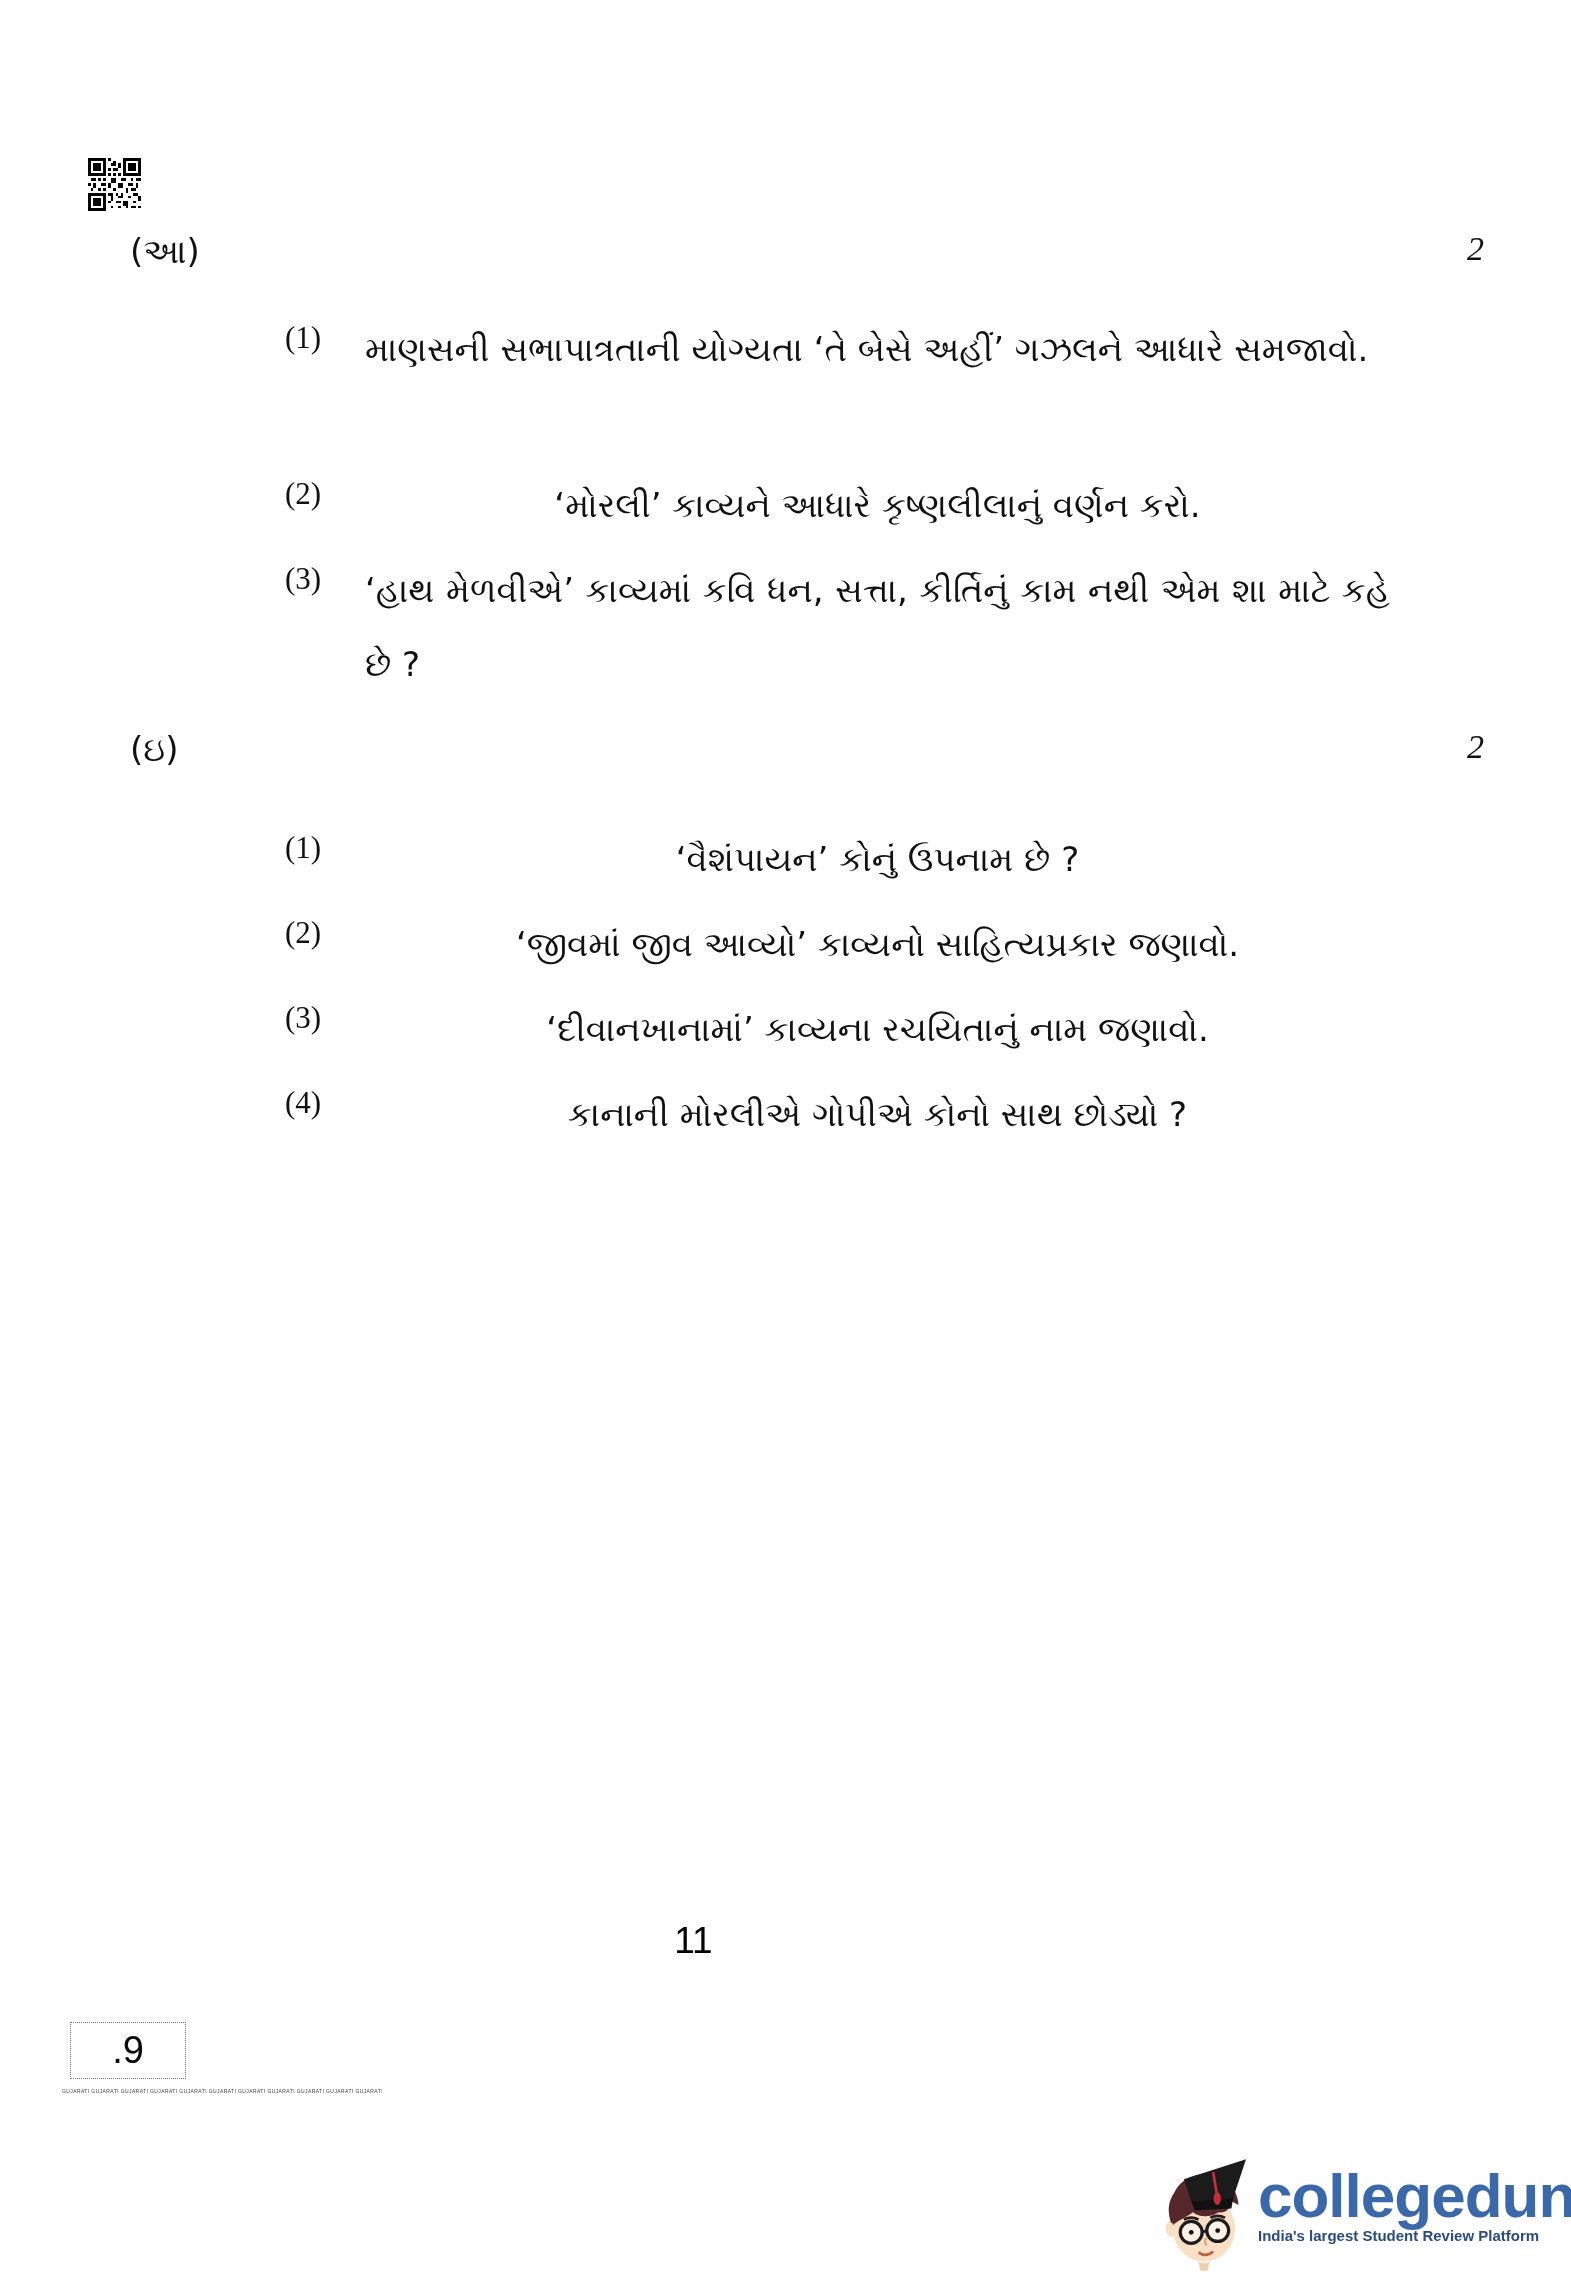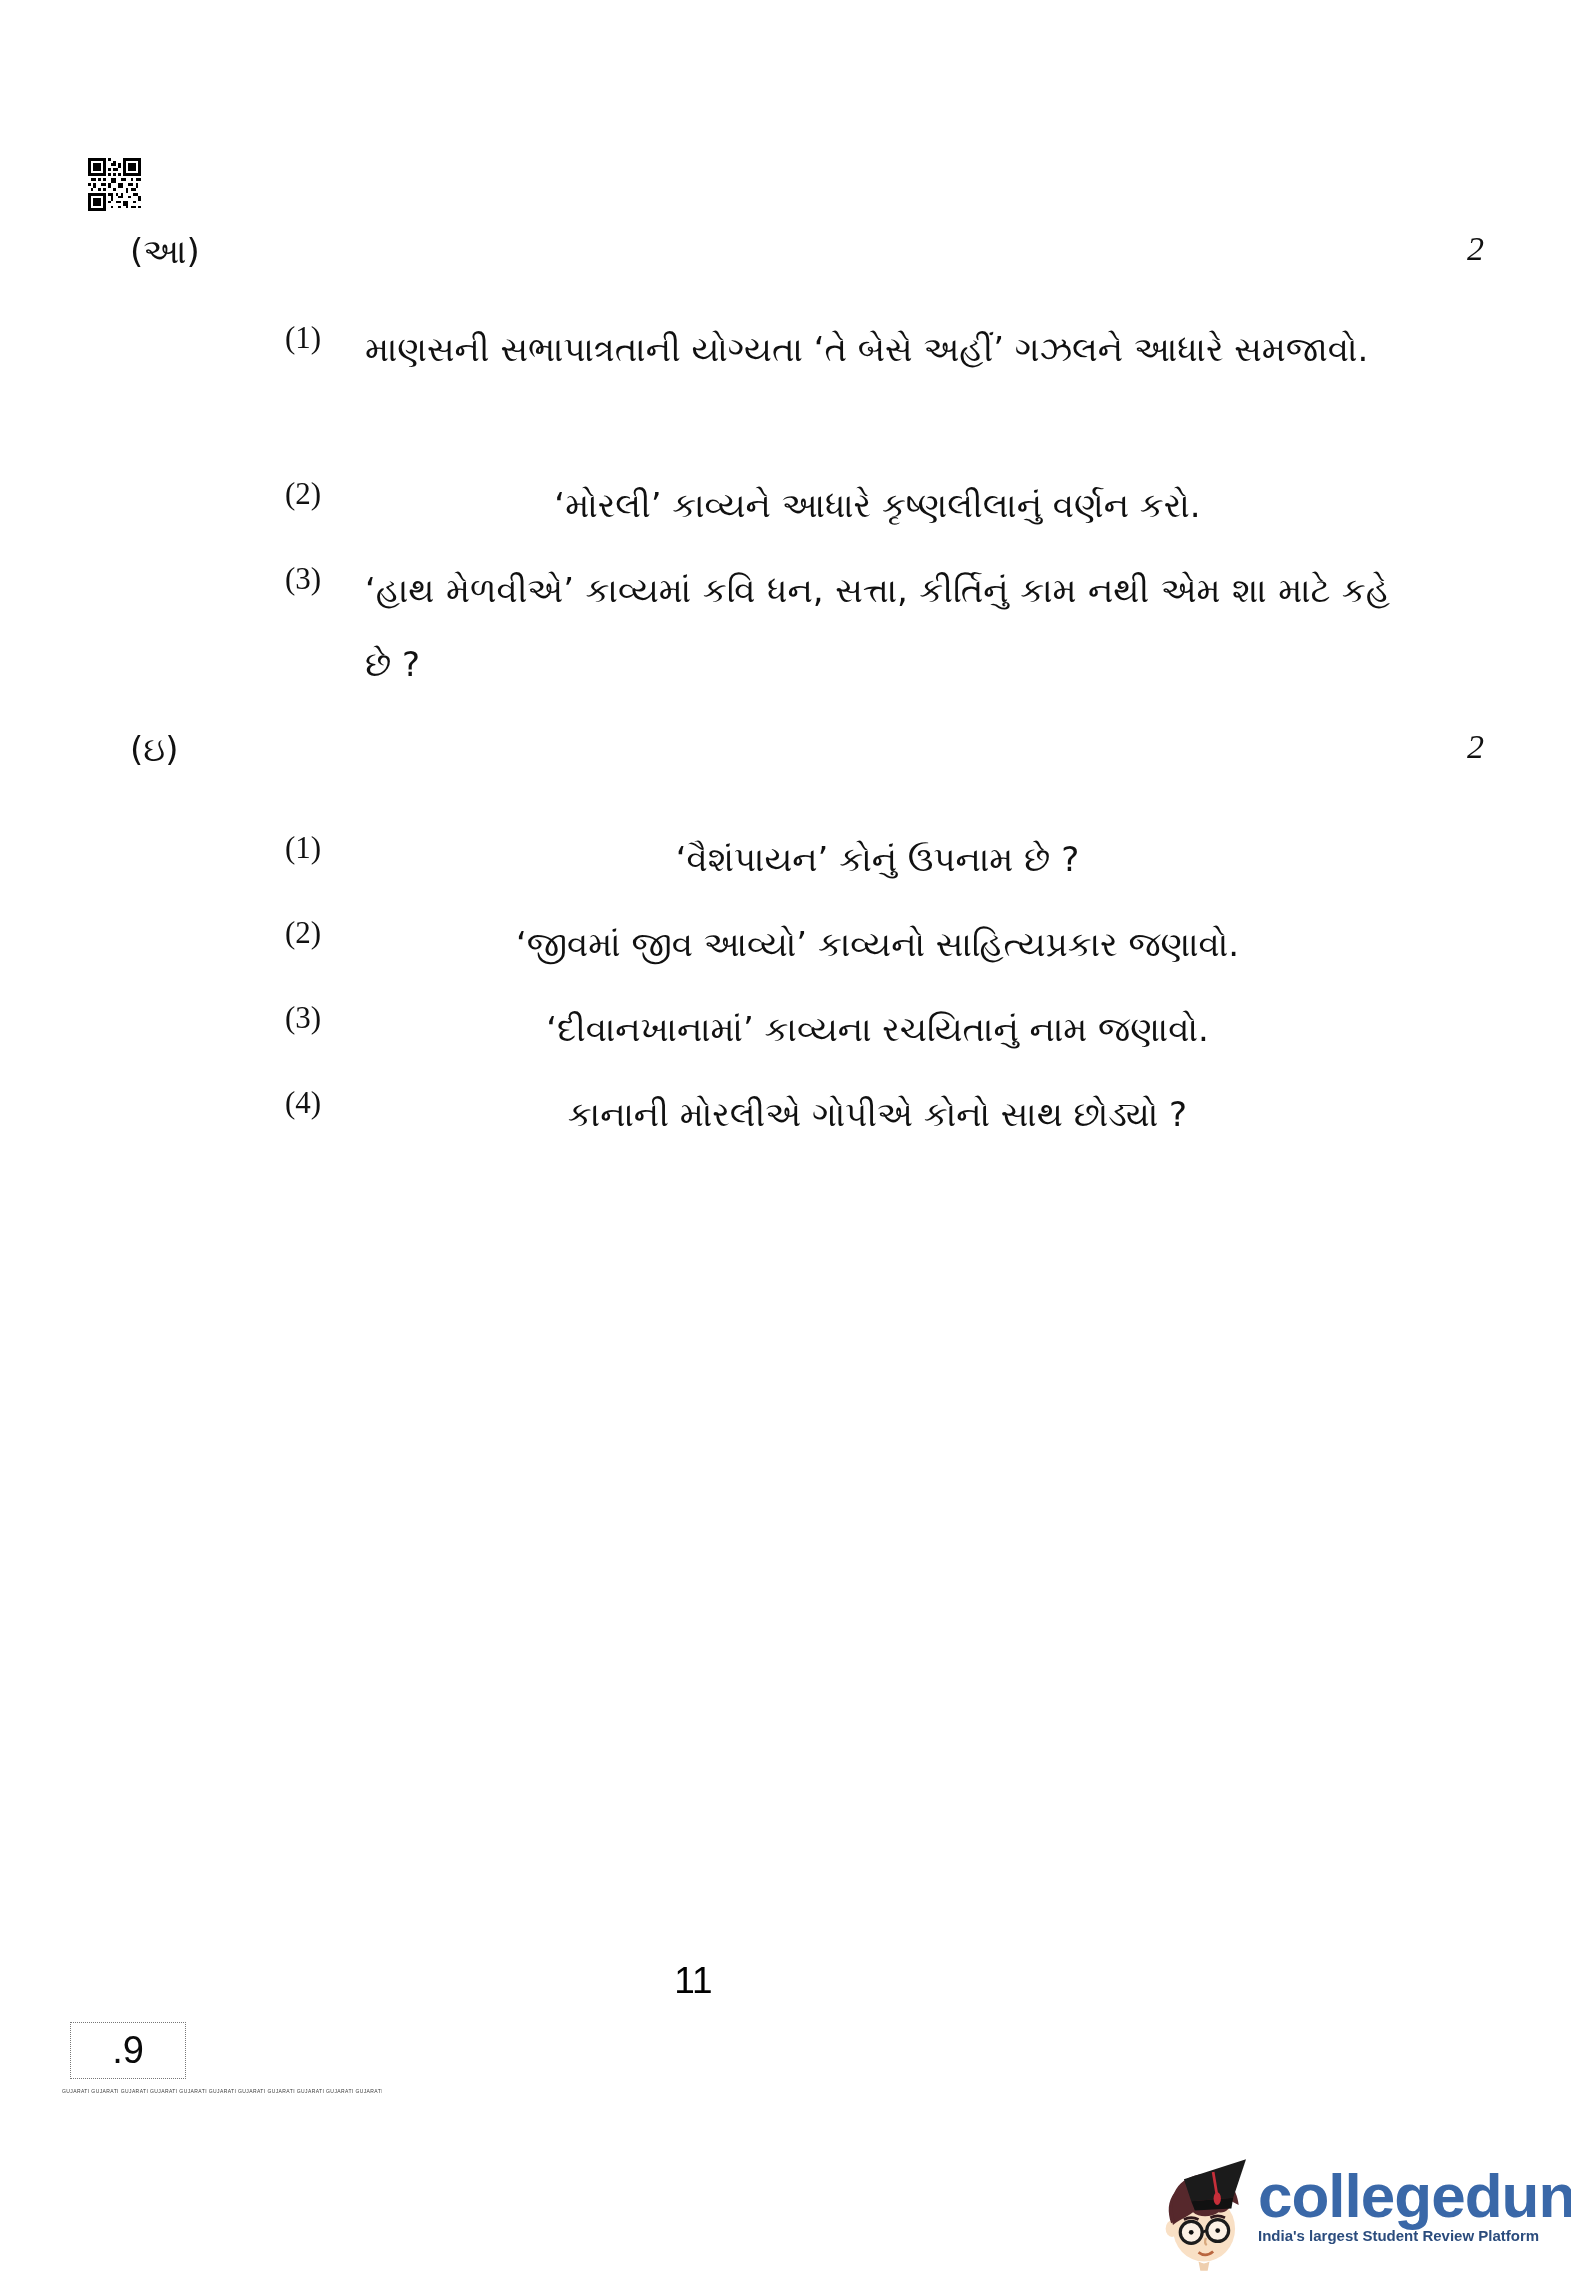--- a/index.html
+++ b/index.html
@@ -51,21 +51,21 @@
     font-family:"Liberation Sans","DejaVu Sans",sans-serif;
     font-size:38px;color:#0a0a0a;
   }
   .micro-line{
     position:absolute;left:62px;top:2088px;width:320px;height:7px;
     overflow:hidden;white-space:nowrap;
     font-family:"Liberation Sans",sans-serif;
     font-size:5px;letter-spacing:0.4px;color:#3a3a3a;
   }
   .page-number{
-    position:absolute;left:0;top:1960px;width:1387px;
+    position:absolute;left:0;top:1920px;width:1387px;
     text-align:center;
     font-family:"Liberation Sans","DejaVu Sans",sans-serif;
     font-size:37px;color:#000;
   }
   .cd-logo{position:absolute;left:1158px;top:2133px;width:400px;height:145px;}
   .cd-mascot{position:absolute;left:0;top:8px;width:92px;height:137px;}
   .cd-textblock{position:absolute;left:100px;top:38px;width:300px;}
   .cd-brandline{display:flex;align-items:flex-start;}
   .cd-wordmark{
     font-family:"Liberation Sans","DejaVu Sans",sans-serif;

